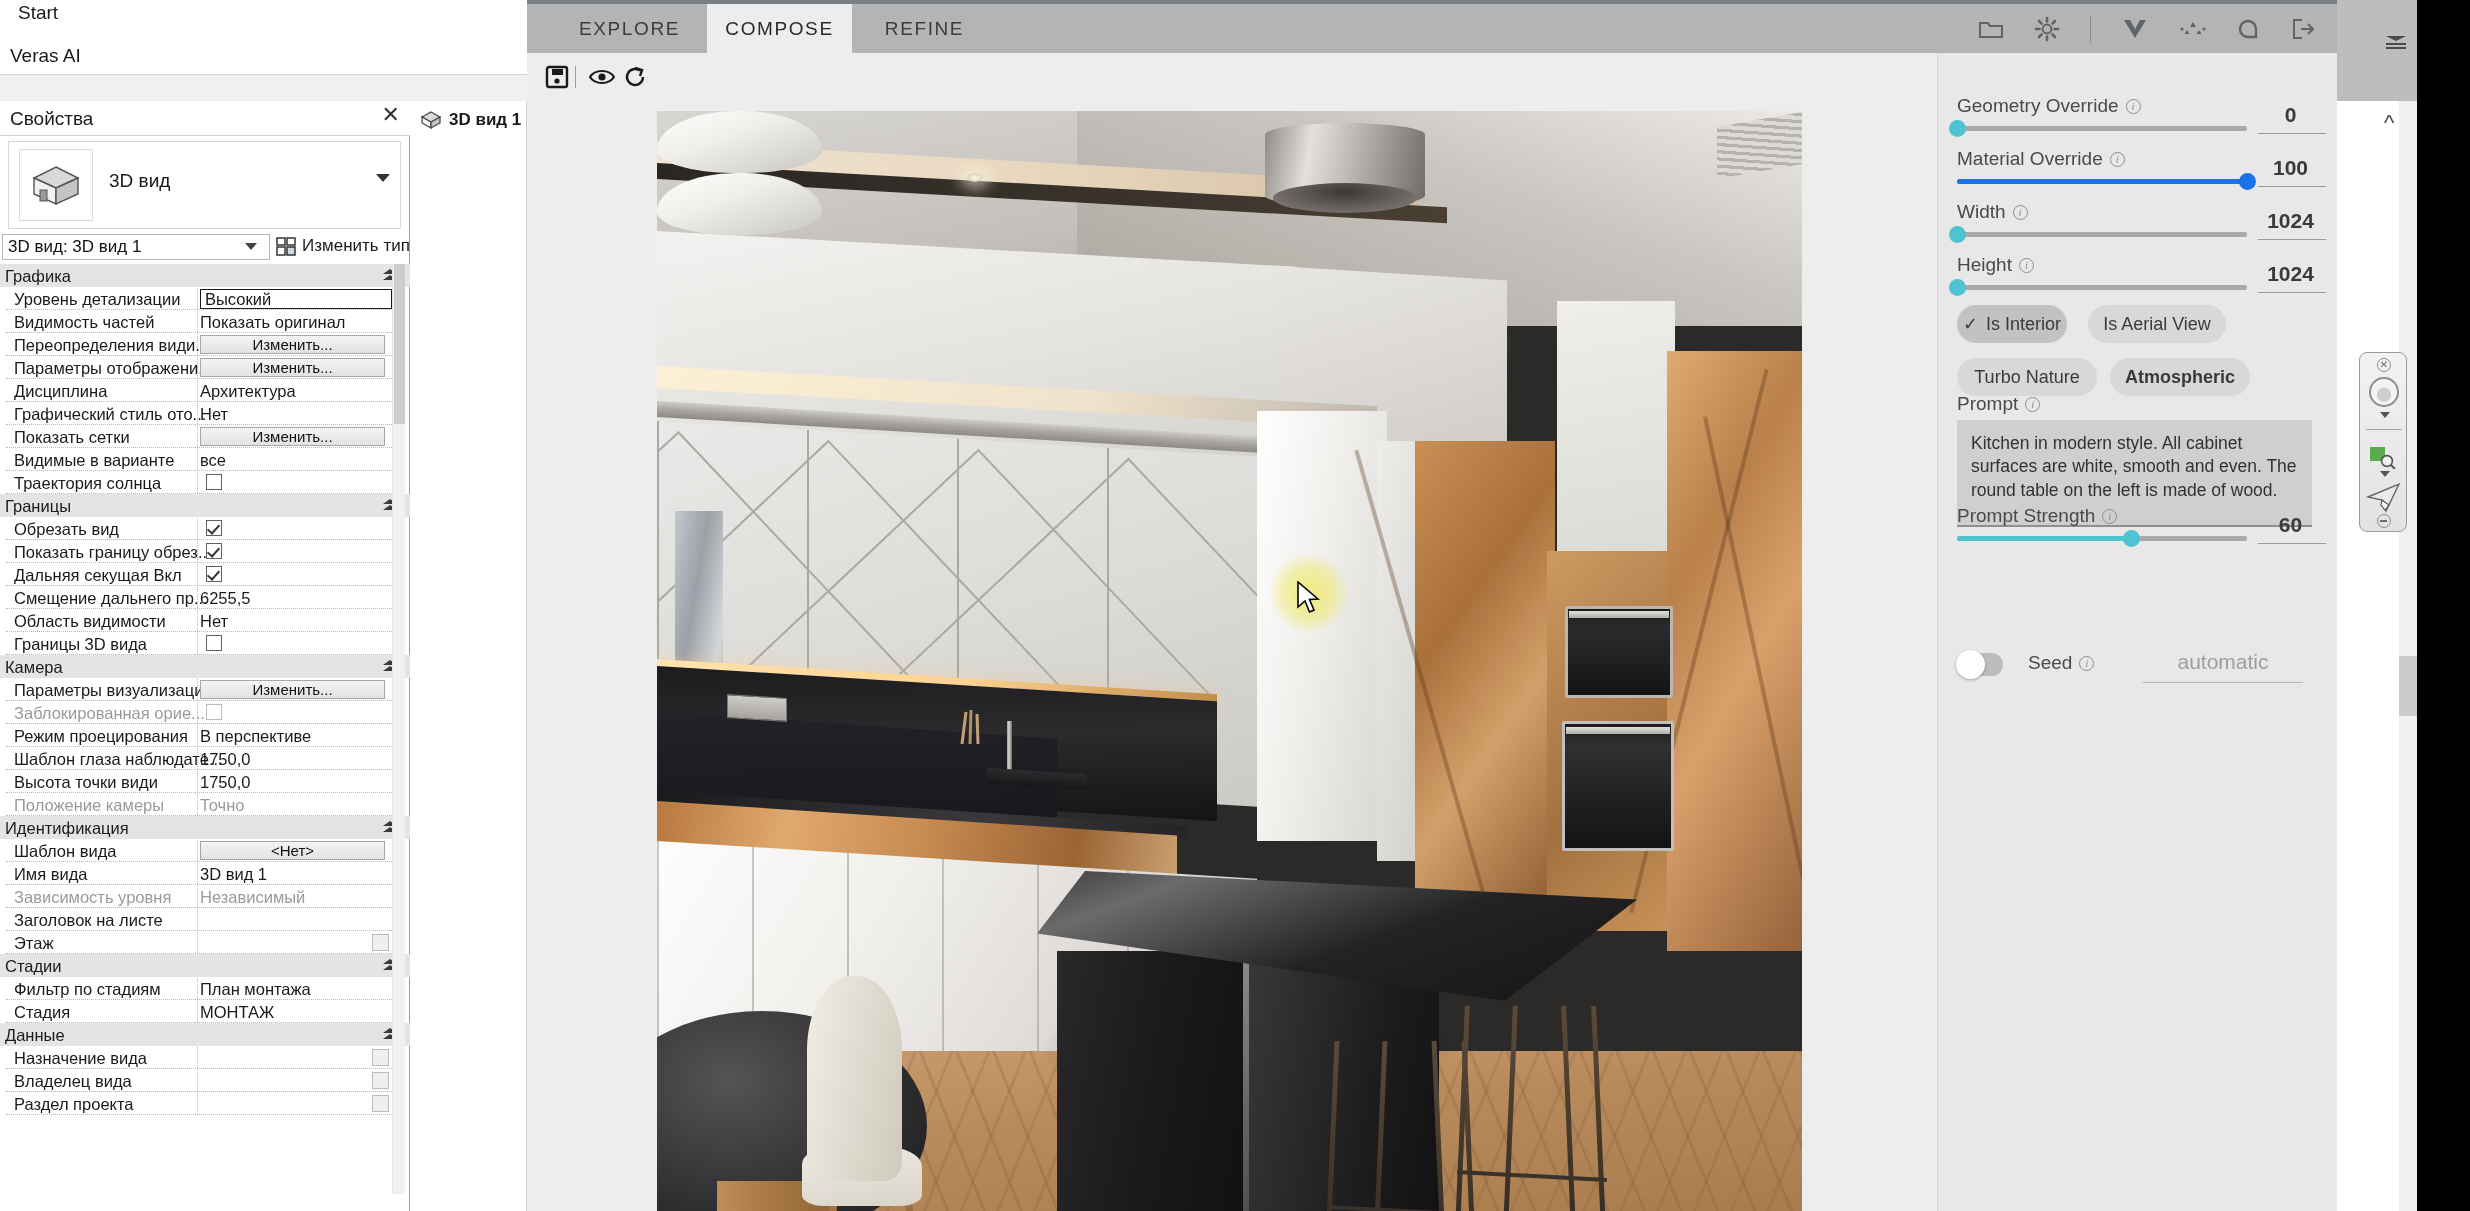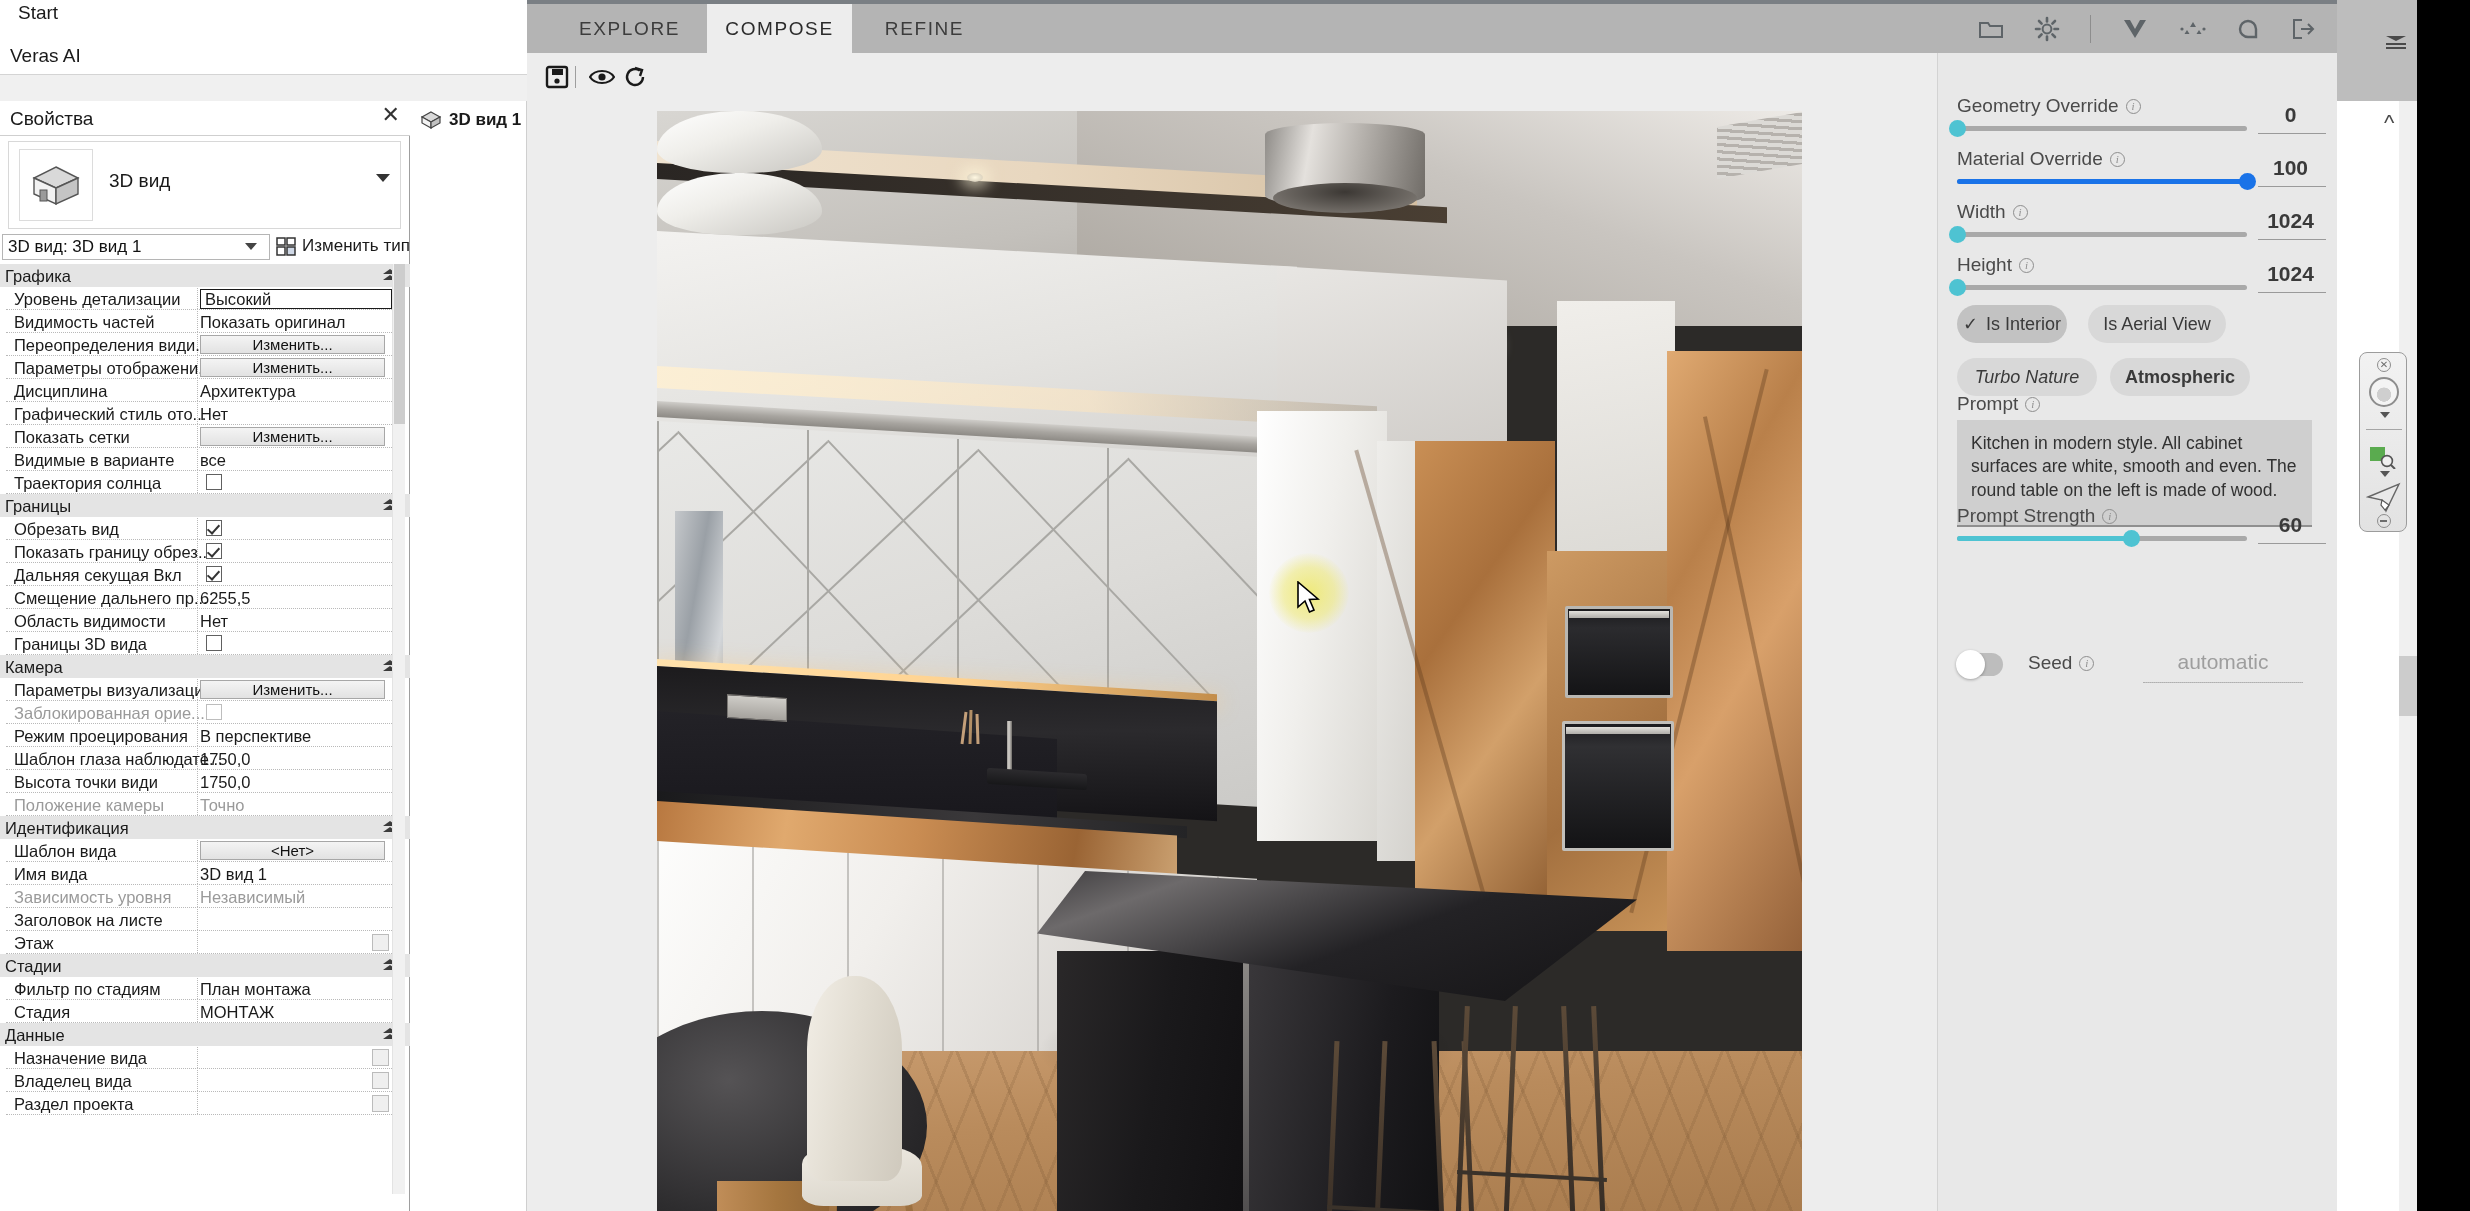--- a/index.html
+++ b/index.html
@@ -1093,21 +1093,21 @@
         <div class="ctrl-underline"></div>
       </div>
 
       <div class="pill on" style="left:19px; top:252px; width:110px;">
         <span class="chk">✓</span>
         <span>Is Interior</span>
       </div>
       <div class="pill" style="left:150px; top:252px; width:138px;">
         <span>Is Aerial View</span>
       </div>
-      <div class="pill" style="left:19px; top:305px; width:140px;font-style:italic;">
+      <div class="pill" style="left:19px; top:305px; width:140px;">
         <span>Turbo Nature</span>
       </div>
       <div class="pill" style="left:172px; top:305px; width:140px;font-weight:bold;">
         <span>Atmospheric</span>
       </div>
 
       <div class="ctrl" style="top:340px;">
         <div class="ctrl-label">
           <span>Prompt</span><span class="info-i">i</span>
         </div>

